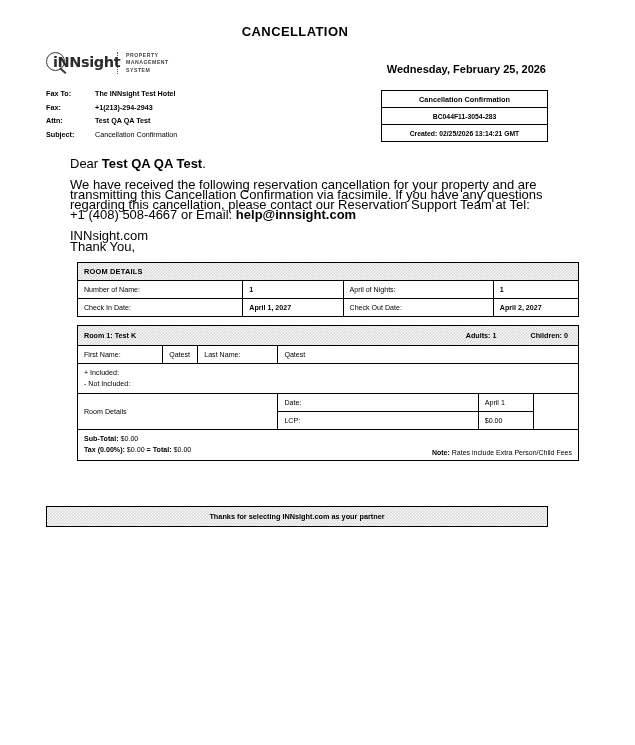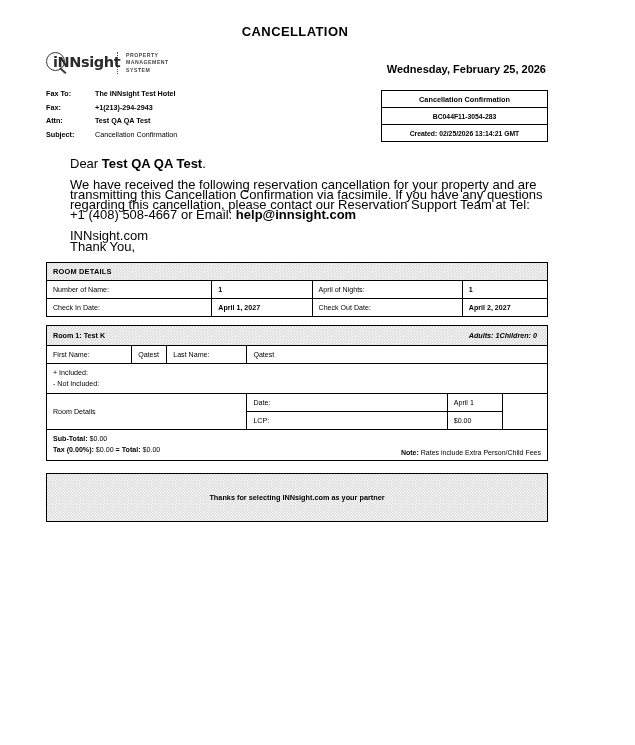--- a/index.html
+++ b/index.html
@@ -150,20 +150,21 @@
   .b { font-weight: bold; }
   .letter .sign { line-height: 10.5px; }
 
   
   .tbl-wrap { padding: 10px 42px 0 46px; }
   table.grid {
     border-collapse: collapse;
     width: 100%;
     table-layout: fixed;
     font-size: 7.1px;
+    margin-left: 31px;
   }
   table.grid td {
     border: 1px solid #000;
     padding: 4px 6px;
     vertical-align: middle;
     height: 9px;
   }
   .hatch {
     background-color: #dcdcdc;
     background-image:
@@ -178,39 +179,40 @@
     padding: 3px 6px;
     letter-spacing: 0.2px;
   }
   .room-head-inner {
     display: flex;
     justify-content: space-between;
     align-items: center;
     font-weight: bold;
     font-size: 7.2px;
   }
-  .room-head-right { display: flex; padding-right: 4px; font-style: italic; }
+  .room-head-right { display: flex; gap: 34px; padding-right: 4px; }
   td.bold { font-weight: bold; }
   .inc-cell { line-height: 10.5px; padding: 5px 6px; }
   .totals-left { font-weight: bold; line-height: 11px; }
   .totals-inner {
     display: flex;
     justify-content: space-between;
     align-items: flex-end;
   }
   .note { font-size: 7px; }
 
   
   .banner-wrap { padding: 12px 42px 0 46px; }
   .banner {
     border: 1px solid #000;
     text-align: center;
     font-size: 7.3px;
     font-weight: bold;
-    padding: 19px 2px;
+    padding: 5px 2px;
+    margin-top: 33px;
   }
 </style>
 </head>
 <body>
 
 <div class="page">
 
   <div class="doc-title">CANCELLATION</div>
 
   <div class="header-row">

